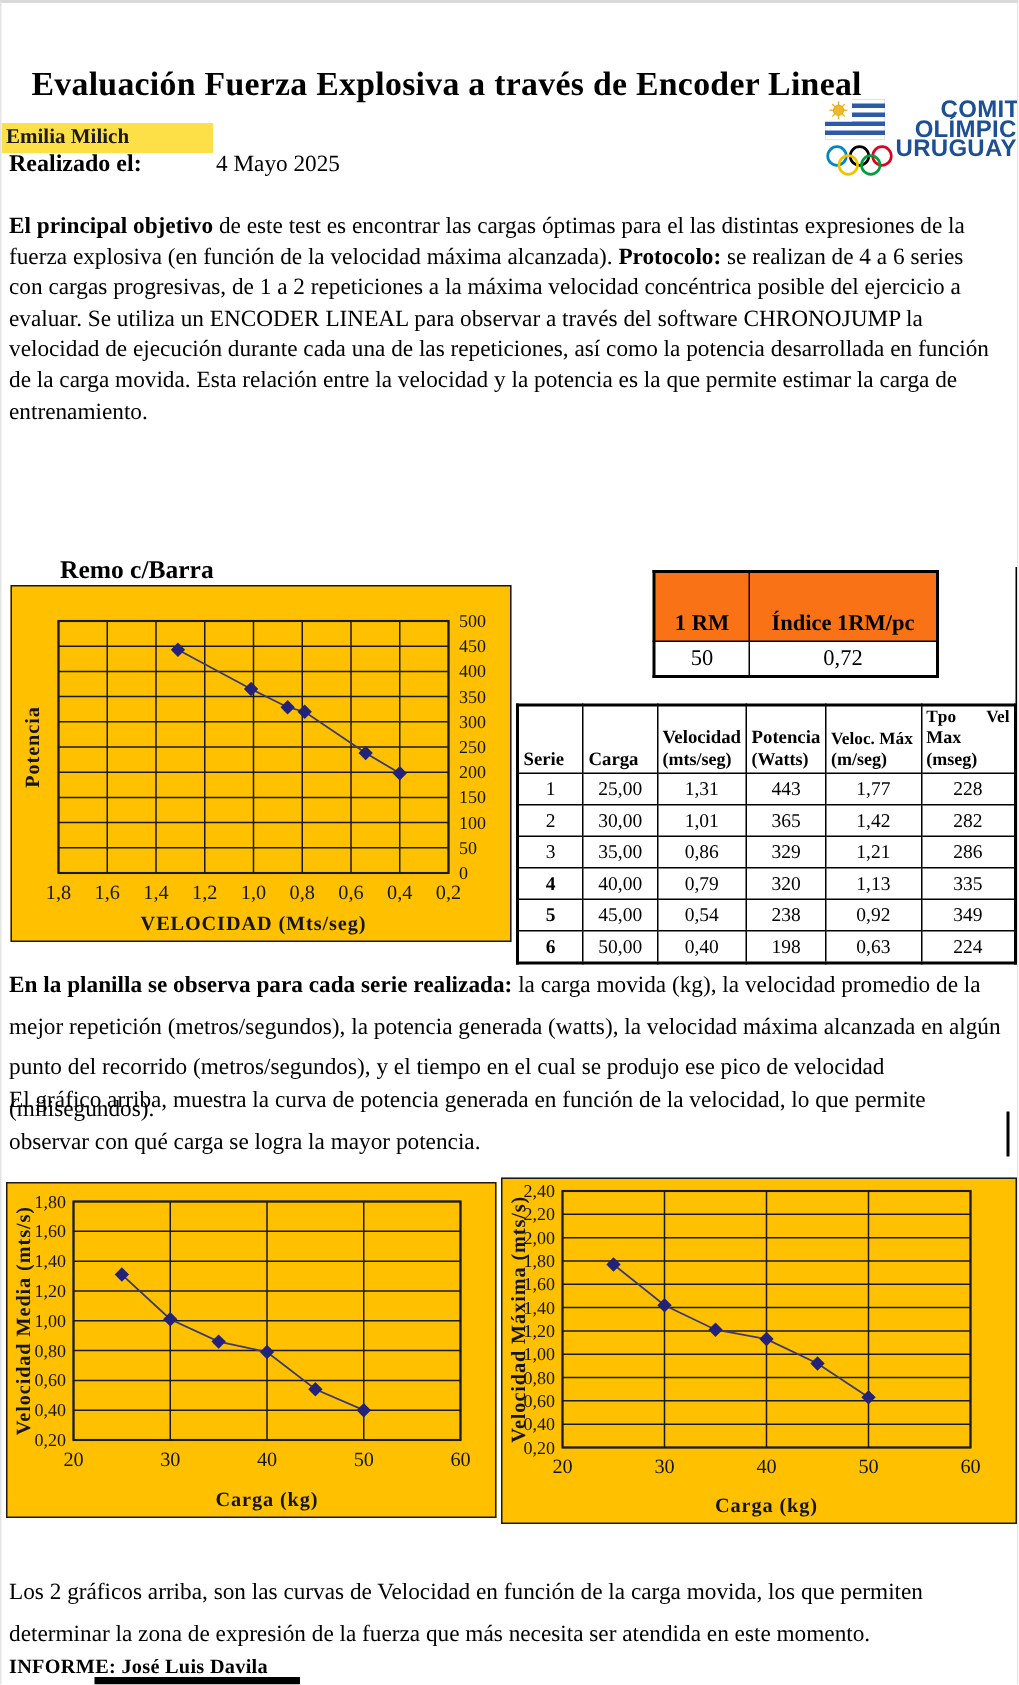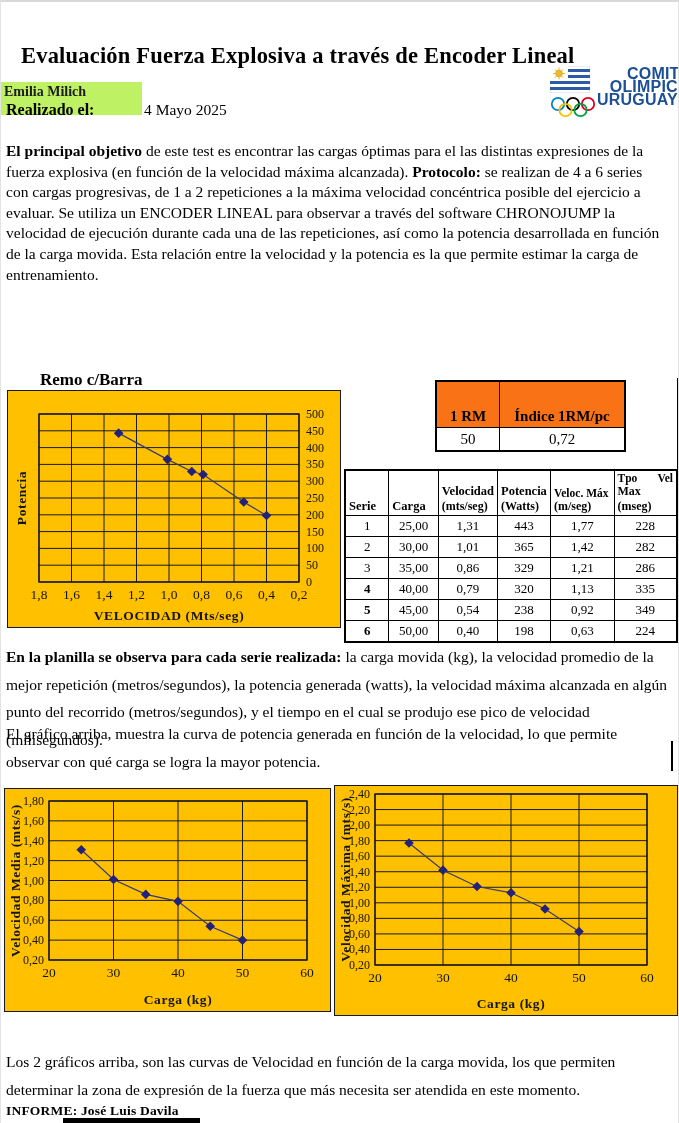--- a/index.html
+++ b/index.html
@@ -1,21 +1,21 @@
 <!DOCTYPE html>
 <html><head>
 <meta charset="utf-8">
 <style>
   html,body{margin:0;padding:0;background:#fff;}
   .page{position:relative;width:679px;height:1123px;background:#fff;overflow:hidden;
         border-top:2px solid #d9d9d9;border-left:1px solid #e3e3e3;border-right:1px solid #e3e3e3;
         font-family:"Liberation Serif",serif;color:#000;box-sizing:border-box;}
   .abs{position:absolute;}
   .title{left:20px;top:26px;font-size:22.5px;font-weight:bold;letter-spacing:0.2px;}
-  .redact1{left:0;top:80px;width:141px;height:33px;background:#bef264;overflow:hidden;}
+  .redact1{left:0;top:80px;width:141px;height:20px;background:#fde047;overflow:hidden;}
   .redact1 span{color:#1c1c1c;font-weight:bold;font-size:14px;line-height:19px;padding-left:3px;display:block;white-space:nowrap;}
   .realizado-label{left:5px;top:99px;font-size:16px;font-weight:bold;}
   .realizado-value{left:143px;top:99px;font-size:15.5px;}
   .logo{left:549px;top:62px;width:126px;height:56px;}
   .logo-flag{position:absolute;left:0;top:2px;}
   .logo-rings{position:absolute;left:0;top:32px;}
   .logo-text{position:absolute;left:47px;top:3px;font-family:"Liberation Sans",sans-serif;
              font-weight:bold;font-size:16px;line-height:13px;color:#1c4f93;letter-spacing:0.2px;text-align:right;}
   .para{font-size:15.5px;line-height:20.6px;text-align:left;}
   .p1{left:5px;top:139px;width:657px;}

